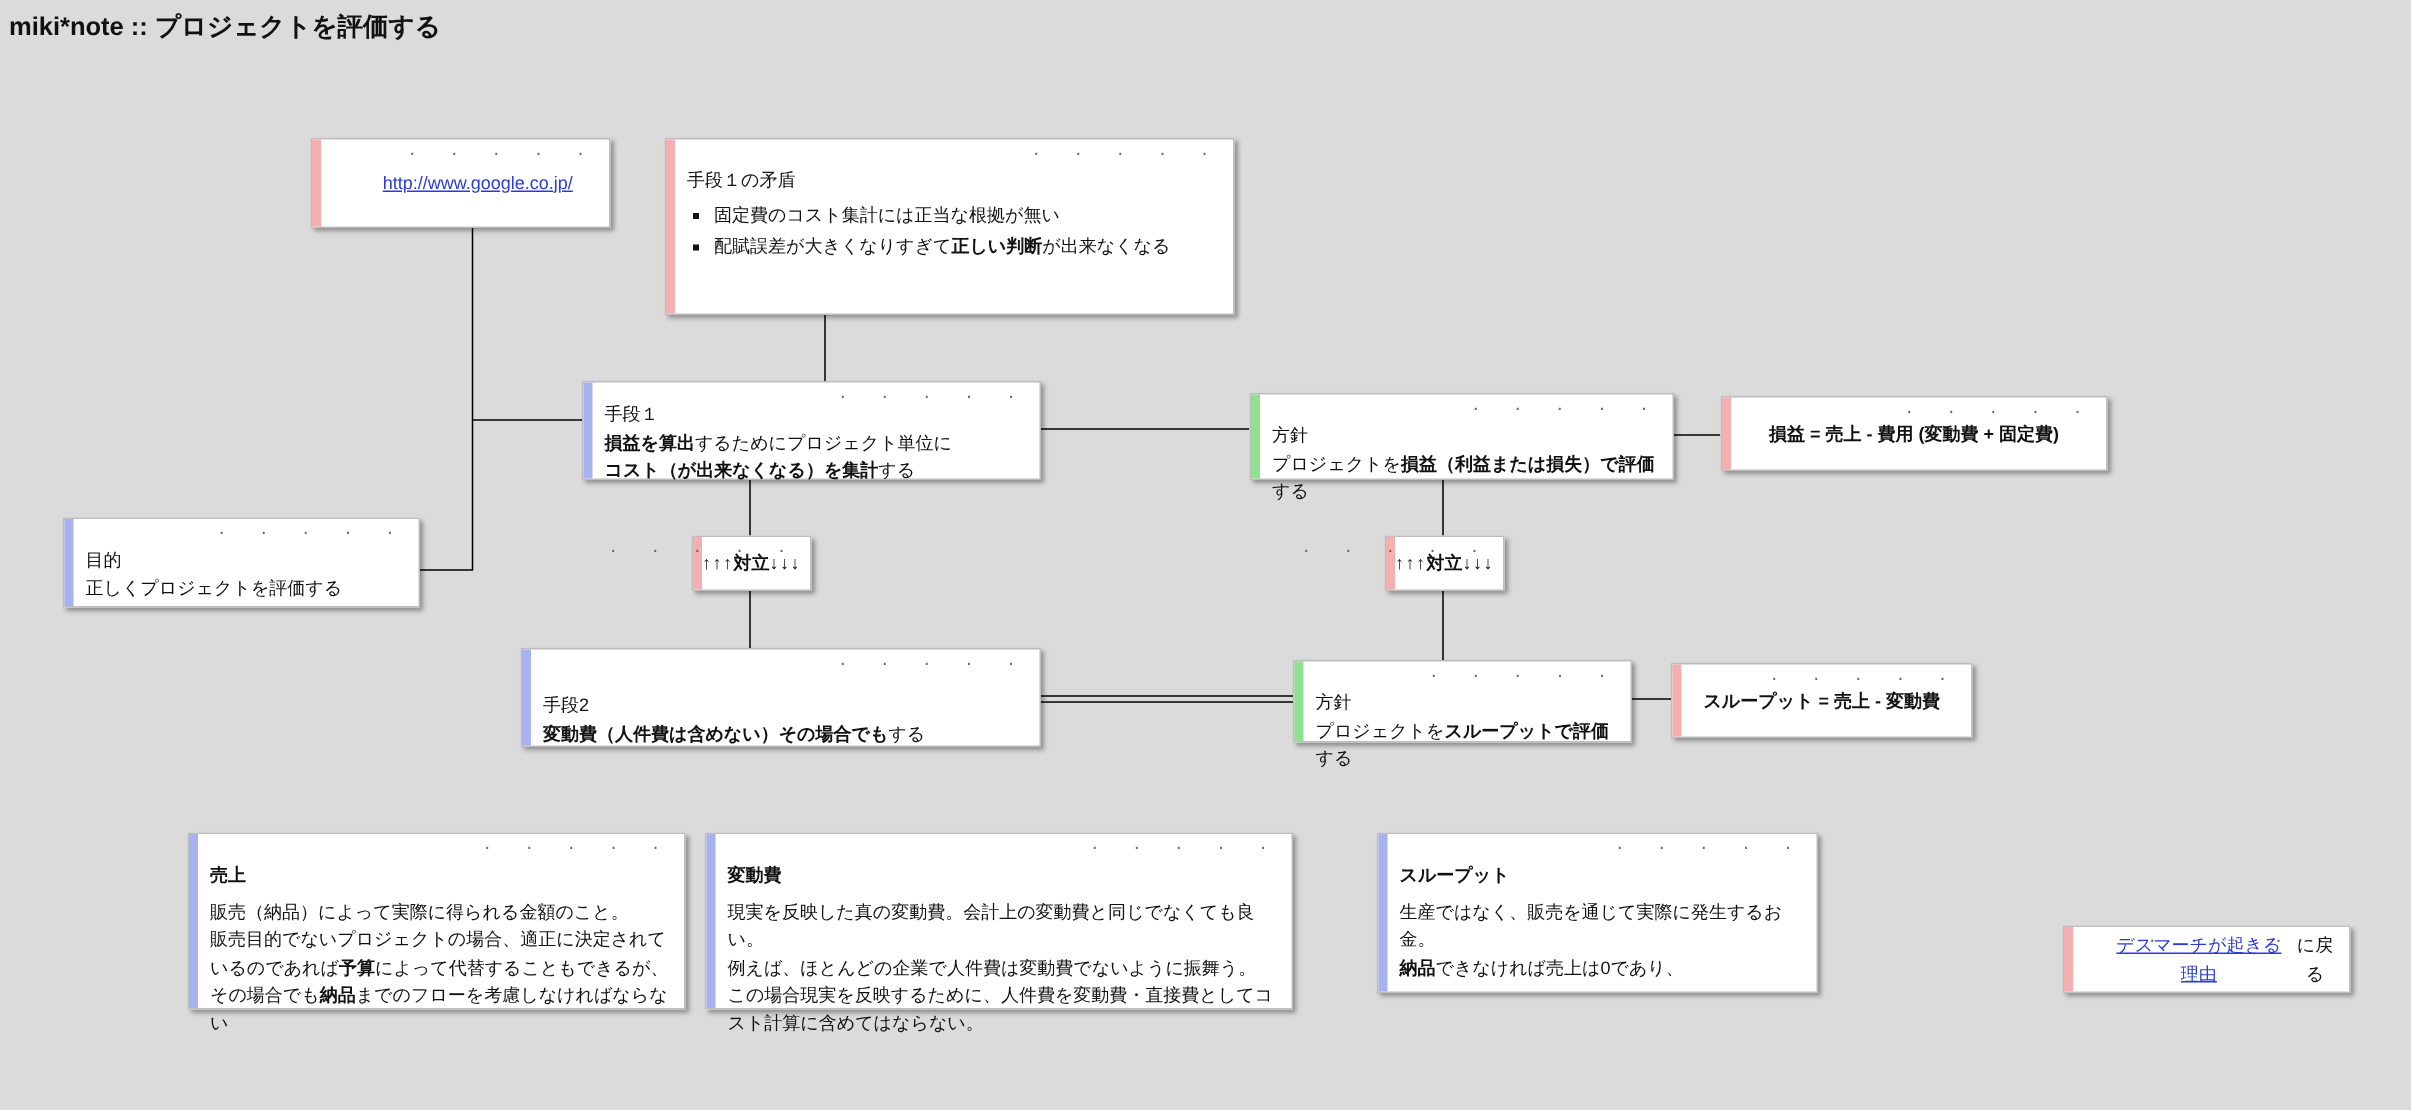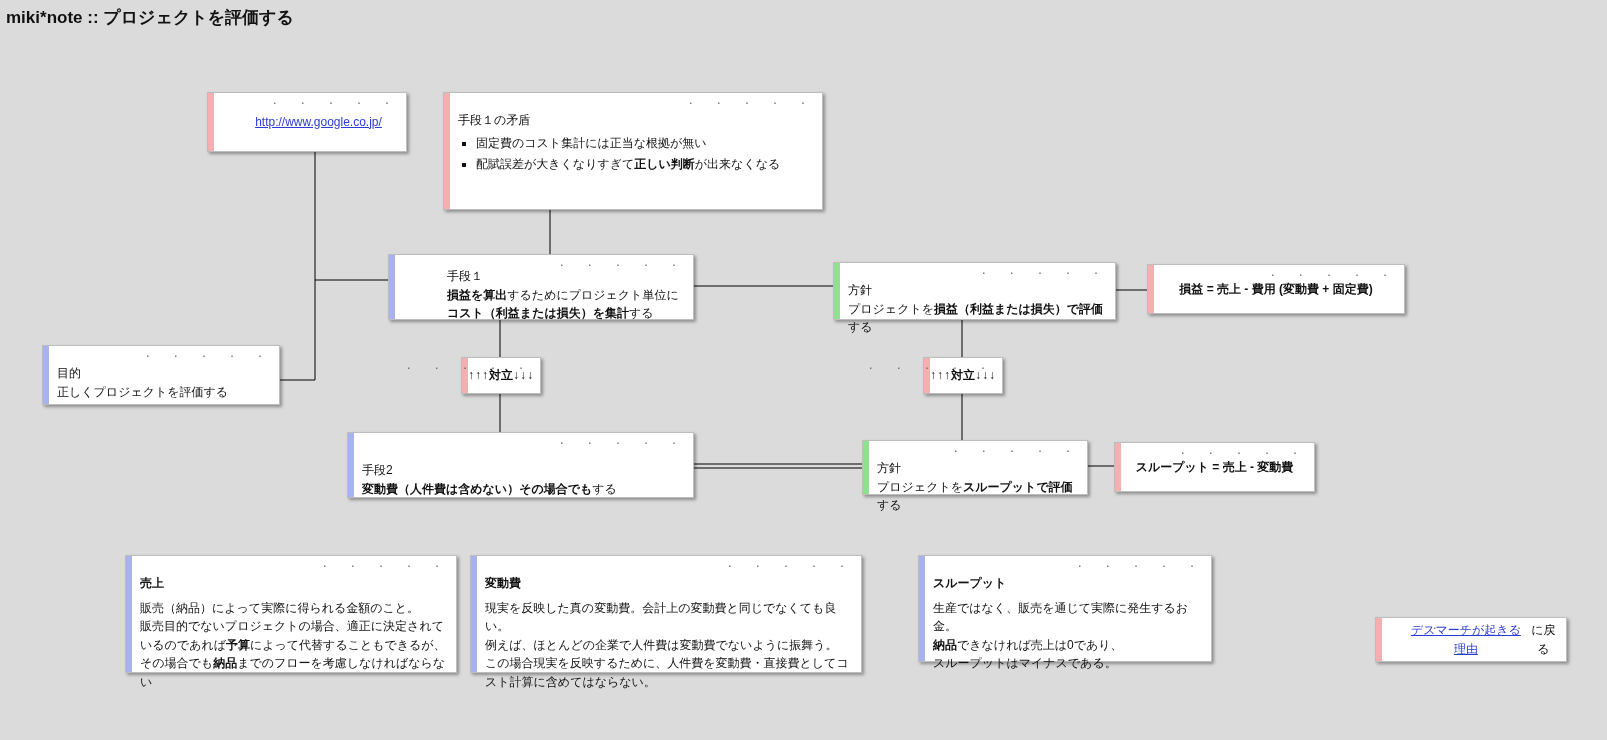--- a/index.html
+++ b/index.html
@@ -126,24 +126,24 @@
         <li>
           <span>配賦誤差が大きくなりすぎて</span><b>正しい判断</b><span>が出来なくなる</span>
         </li>
       </ul>
     </div>
   </div>
 
   <div class="node" style="left:388px; top:254px; width:306px; height:66px;">
     <div class="stripe blue"></div>
     <div class="dots">. . . . .</div>
-    <div class="body" style="top:12px;margin-left:44px;">
+    <div class="body" style="top:12px;">
       <div>手段１</div>
       <div><b>損益を算出</b><span>するためにプロジェクト単位に</span></div>
-      <div><b>コスト（利益または損失）を集計</b><span>する</span></div>
+      <div><b>コスト（が出来なくなる）を集計</b><span>する</span></div>
     </div>
   </div>
 
   <div class="node" style="left:347px; top:432px; width:347px; height:66px;">
     <div class="stripe blue"></div>
     <div class="dots">. . . . .</div>
     <div class="body" style="top:28px;">
       <div>手段2</div>
       <div><b>変動費（人件費は含めない）その場合でも</b><span>する</span></div>
     </div>
@@ -234,21 +234,20 @@
   </div>
 
   <div class="node" style="left:918px; top:555px; width:294px; height:107px;">
     <div class="stripe blue"></div>
     <div class="dots">. . . . .</div>
     <div class="body">
       <div><b>スループット</b></div>
       <div style="height:6px"></div>
       <div>生産ではなく、販売を通じて実際に発生するお金。</div>
       <div><b>納品</b><span>できなければ売上は0であり、</span></div>
-      <div>スループットはマイナスである。</div>
     </div>
   </div>
 
   <div class="node center-text" style="left:1375px; top:617px; width:192px; height:45px;">
     <div class="stripe pink"></div>
     <div class="dots">. . . . .</div>
     <div class="body">
       <a href="#">デスマーチが起きる理由</a>
         <span>に戻る</span>
     </div>

